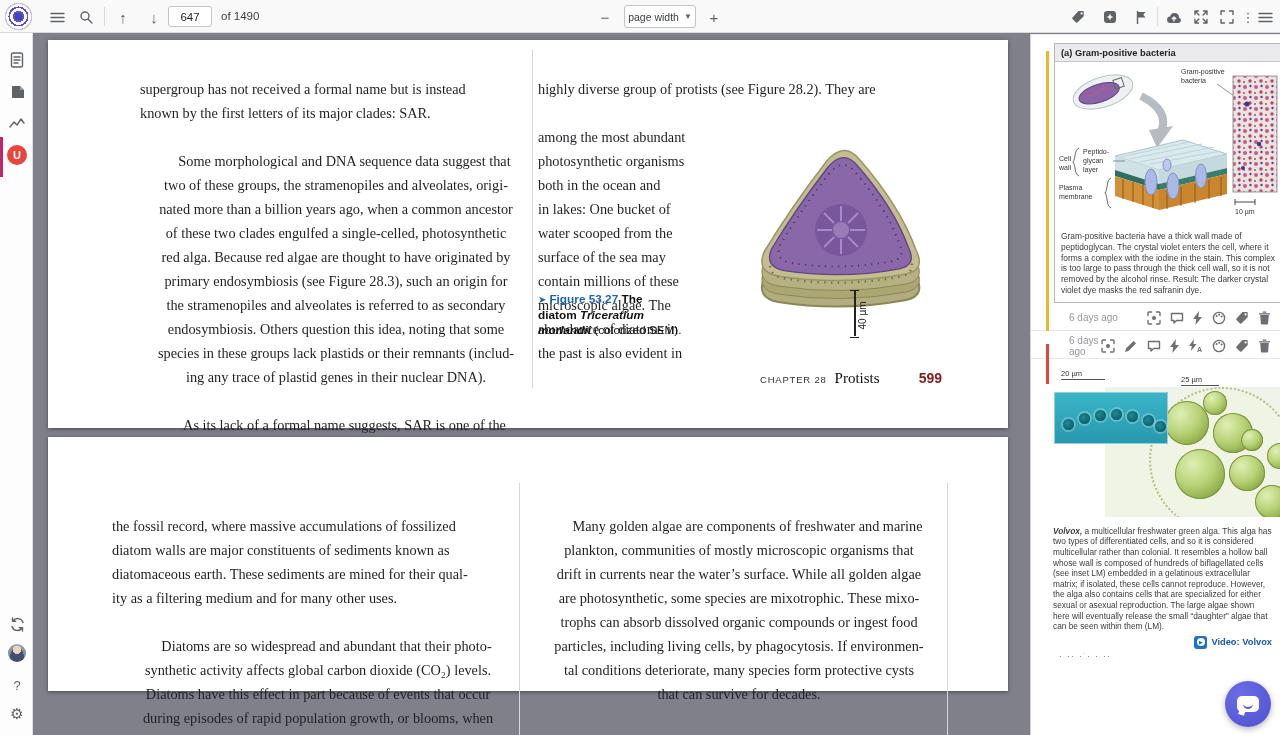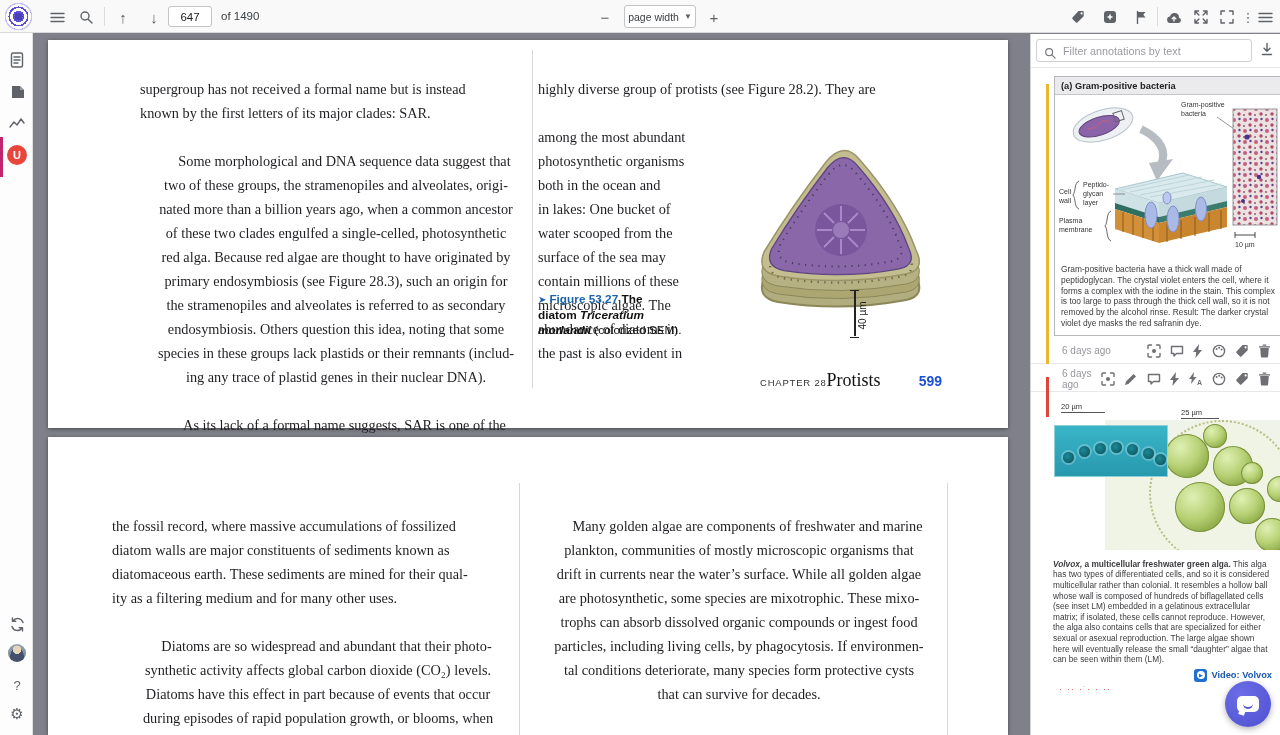--- a/index.html
+++ b/index.html
@@ -29,82 +29,82 @@
   .avatar { position:absolute; left:8px; top:611px; width:18px; height:18px; border-radius:50%;
             background: radial-gradient(circle at 50% 32%, #e8d4b8 0 4px, rgba(0,0,0,0) 4.5px),
                         radial-gradient(ellipse at 50% 88%, #44506b 0 7px, rgba(0,0,0,0) 7.5px),
                         linear-gradient(#93a3b2,#6d7d8c); }
   .help { font-size:13px; color:#5f6368; }
   .gear-glyph { font-size:15px; color:#5f6368; }
 
   
   .page { position:absolute; background:#fff; box-shadow:0 1px 4px rgba(0,0,0,.45); }
   .page1 { left:48px; top:40px; width:960px; height:388px; }
-  .page2 { left:48px; top:437px; width:960px; height:298px; }
+  .page2 { left:48px; top:437px; width:960px; height:254px; }
   .book { font-family:"Liberation Serif","DejaVu Serif",serif; font-size:14.3px; line-height:24px; color:#1f1f23; white-space:pre-line; }
   .book p { white-space:pre-line; }
   .ind { text-indent:17px;text-align:center; }
   .vrule { position:absolute; width:1px; background:#d6d6da; }
   .p1-col1 { position:absolute; left:92px; top:13px; width:392px; }
   .p1-col2 { position:absolute; left:490px; top:13px; width:408px; }
   .p1-narrow { width:212px; }
   .fig-caption { position:absolute; left:490px; top:252px; width:180px; font-size:11.8px; line-height:15.5px; font-weight:bold; color:#111; }
   .fig-blue { color:#1b63ae; }
   .fig-arrow { color:#1b63ae; font-size:10px; margin-right:3px; }
   .fig-italic { font-style:italic; }
   .fig-normal { font-weight:normal; }
   .diatom { position:absolute; left:678px; top:42px; }
   .scalebar { position:absolute; left:802px; top:250px; width:30px; height:52px; }
   .sb-line { position:absolute; left:0; top:0; width:9px; height:48px; border-top:1.5px solid #222; border-bottom:1.5px solid #222; }
   .sb-line::before { content:""; position:absolute; left:4px; top:0; width:1.5px; height:45px; background:#222; }
   .sb-label { position:absolute; left:-2px; top:20px; transform:rotate(-90deg); font-size:10px; color:#222; white-space:nowrap; }
-  .pg1-footer { position:absolute; left:712px; top:330px; width:182px; display:flex; align-items:baseline; gap:0; }
+  .pg1-footer { position:absolute; left:712px; top:330px; width:182px; display:flex; align-items:baseline; gap:8px; }
   .foot-ch { font-size:9.5px; letter-spacing:.8px; color:#333; }
-  .foot-title { font-family:"Liberation Serif",serif; font-size:18px; color:#111; }
-  .foot-num { margin-left:auto; font-size:14px; font-weight:bold; color:#1d4ed8; }
+  .foot-title { font-family:"Liberation Serif",serif; font-size:15px; color:#111; }
+  .foot-num { margin-left:auto; font-size:14px; font-weight:bold; color:#7f1d1d; }
   .p2-col1 { position:absolute; left:64px; top:53px; width:412px; }
   .p2-col2 { position:absolute; left:490px; top:53px; width:402px; }
   .h-brown { margin-top:14px; margin-bottom:9px; font-size:16.5px; font-weight:bold; font-style:italic; color:#101014; font-family:"Liberation Sans",sans-serif; white-space:normal; }
 
   
   .sidebar { position:absolute; left:1030px; top:34px; width:250px; height:701px; background:#fff; border-left:1px solid #d4d4d8; z-index:5; }
   .srow { position:relative; height:33px; }
   .filter-box { position:absolute; left:5px; top:5px; width:216px; height:23px; border:1px solid #cfcfd4; border-radius:3px; background:#fff; }
   .filter-box input { position:absolute; left:26px; top:1px; width:185px; height:19px; border:none; outline:none; font-size:10.8px; color:#333; font-family:inherit; }
   .filter-box input::placeholder { color:#9a9aa0; }
   .filter-mag { position:absolute; left:7px; top:5px; color:#7b7b80; }
   .dl-btn { position:absolute; right:6px; top:8px; color:#5f6368; }
   .sdiv { height:1px; background:#e8e8eb; }
   .ann { position:relative;margin-left:15px; }
   .accent { position:absolute; left:0; width:3px; }
   .acc-yellow { background:#eab72f; }
   .acc-red { background:#e0453a; }
   .figpanel { margin:8px 0 0 8px; width:229px; border:1px solid #b8b8bc; background:#fff; }
   .figpanel-h { height:18px; line-height:18px; background:#ebebed; border-bottom:1px solid #c6c6ca; font-size:9.3px; font-weight:bold; color:#222; padding-left:6px; }
   .figcap { padding:5px 6px 6px; font-size:8.4px; line-height:10.8px; color:#3c3c40; }
-  .meta { display:flex; align-items:center; height:24px; padding:0 9px 0 16px; margin-top:3px; }
+  .meta { display:flex; align-items:center; height:24px; padding:0 9px 0 23px; margin-top:3px; }
   .meta .time { font-size:10px; color:#96969c; }
   .meta .acts { margin-left:auto; display:flex; align-items:center; gap:9px; color:#6e6e73; }
   .meta .acts svg, .meta .acts span { display:block; }
   .ann-text { padding:9px 10px 0 8px; font-size:9.4px; line-height:13.5px; color:#3a3a3e; }
 
   
   .vx-wrap { position:relative; margin:8px 0 0 7px; width:230px; height:152px; }
   .vx-scale { position:absolute; font-size:7.5px; color:#333; }
   .vx-scale i { display:block; height:1px; background:#555; margin-top:1px; }
   .vx-main { position:absolute; left:52px; top:20px; width:176px; height:130px; background:#eff3e9; overflow:hidden; }
   .vx-circ { position:absolute; border:2px dotted #b9bd86; border-radius:50%; background:#f0f4e4; }
   .ball { position:absolute; border-radius:50%;
           background: radial-gradient(circle at 35% 30%, #dff0b4, #b8d276 45%, #8aa844 80%, #6d8c33);
           box-shadow: inset 0 0 0 1px #7c9340; }
   .vx-inset { position:absolute; left:2px; top:26px; width:112px; height:50px; background:linear-gradient(#3ab5c8,#2798ad); box-shadow:0 0 0 1px #8fd0da; }
   .cell { position:absolute; width:11px; height:11px; border-radius:50%; background:radial-gradient(circle at 40% 40%, #1d8a96, #0a4e57); box-shadow:0 0 0 2px rgba(255,255,255,.25); }
   .vx-caption { margin:7px 7px 0; font-size:8.3px; line-height:10.6px; color:#3c3c40; }
   .vx-caption .lead { font-weight:bold; font-style:italic; }
-  .vx-caption .lead2 { font-weight:bold; }
+  .vx-caption .lead2 { font-weight:normal; }
   .video-row { display:flex; justify-content:flex-end; align-items:center; gap:4px; padding:4px 8px 0; }
   .video-icon { width:13px; height:13px; border-radius:3px; background:#1f6fd0; display:flex; align-items:center; justify-content:center; }
   .video-icon b { width:8px; height:8px; border-radius:50%; background:#fff; display:flex; align-items:center; justify-content:center; color:#1f6fd0; font-size:5px; }
   .video-label { font-size:9.3px; font-weight:bold; color:#1a57b0; }
   .frag-row { display:flex; align-items:center; gap:4px; padding:3px 0 0 13px; height:12px; }
   .frag-text { font-size:8px; color:#d04030; letter-spacing:1.5px; }
 
   
   .fab { position:absolute; left:1225px; top:681px; width:46px; height:46px; border-radius:50%;
          background: radial-gradient(circle at 35% 30%, #6b6ce6, #4f50cf); z-index:20;
@@ -337,36 +337,20 @@
 trophs can absorb dissolved organic compounds or ingest food
 particles, including living cells, by phagocytosis. If environmen-
 tal conditions deteriorate, many species form protective cysts
 that can survive for decades.</p>
     <p class="h-brown">Brown Algae</p>
     
   </div>
 </div>
 
 <div class="sidebar">
-  <div class="srow">
-    <div class="filter-box">
-      <span class="filter-mag">
-        <svg class="lineic" width="12" height="12" viewBox="0 0 14 14">
-            <circle cx="6" cy="6" r="4"></circle>
-            <path d="M9.2 9.2L13 13"></path>
-          </svg>
-      </span>
-      <input placeholder="Filter annotations by text" style="">
-    </div>
-    <span class="dl-btn">
-      <svg class="lineic" width="14" height="15" viewBox="0 0 14 15">
-          <path d="M7 1.5V9M4 6.2L7 9.2 10 6.2M2.5 12.5h9"></path>
-        </svg>
-    </span>
-  </div>
   <div class="sdiv"></div>
 
   <div class="ann">
     <div class="accent acc-yellow" style="top:8px; height:280px"></div>
     <div class="figpanel">
       <div class="figpanel-h">(a) Gram-positive bacteria</div>
       <svg width="227" height="160" viewBox="0 0 227 160">
         <defs>
           <pattern id="gpm" width="11" height="11" patternUnits="userSpaceOnUse">
             <rect width="11" height="11" fill="#ece2e2"></rect>

